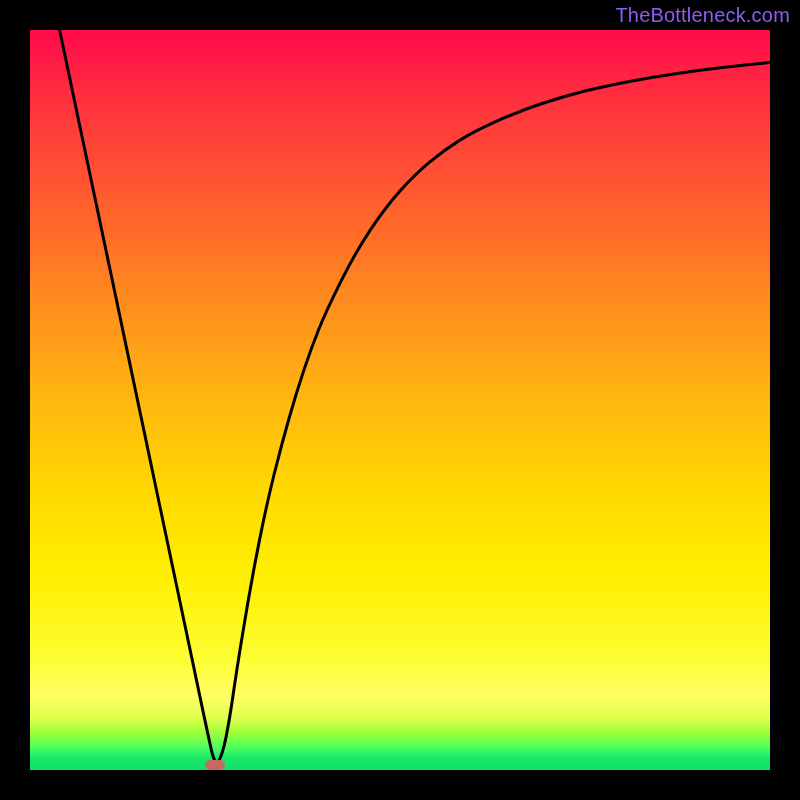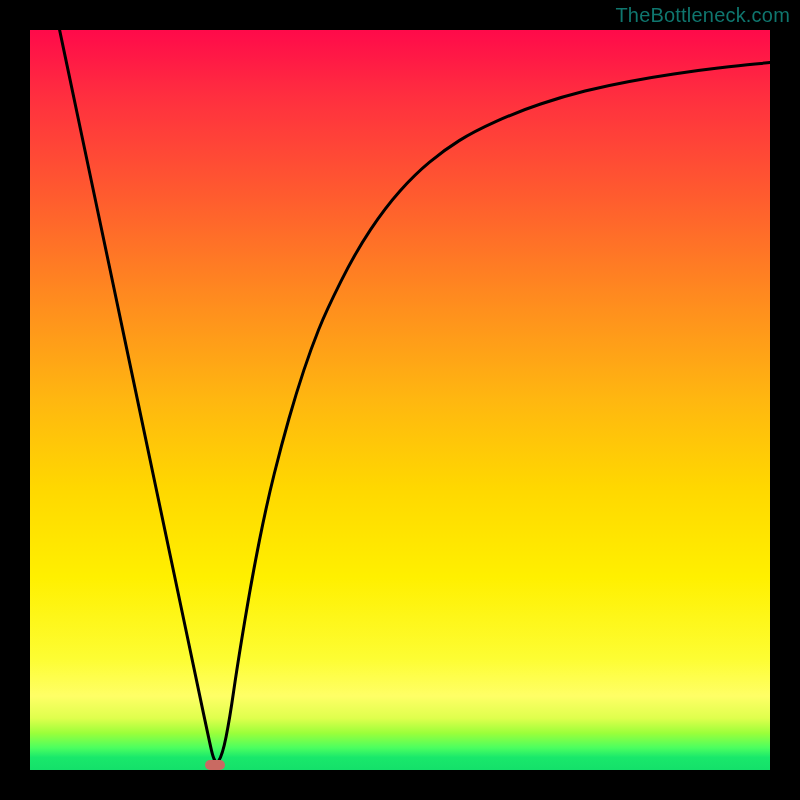--- a/index.html
+++ b/index.html
@@ -49,21 +49,21 @@
     width: 20px;
     height: 10px;
     background: #c96a62;
     border-radius: 5px;
     transform: translate(-50%, -50%);
   }
   .watermark {
     position: absolute;
     top: 4px;
     right: 10px;
-    color: #0f766e;
+    color: #8b5cf6;
     font-size: 20px;
     font-weight: 500;
     letter-spacing: 0.2px;
   }
   svg.curve {
     position: absolute;
     left: 0;
     top: 0;
     width: 740px;
     height: 740px;

